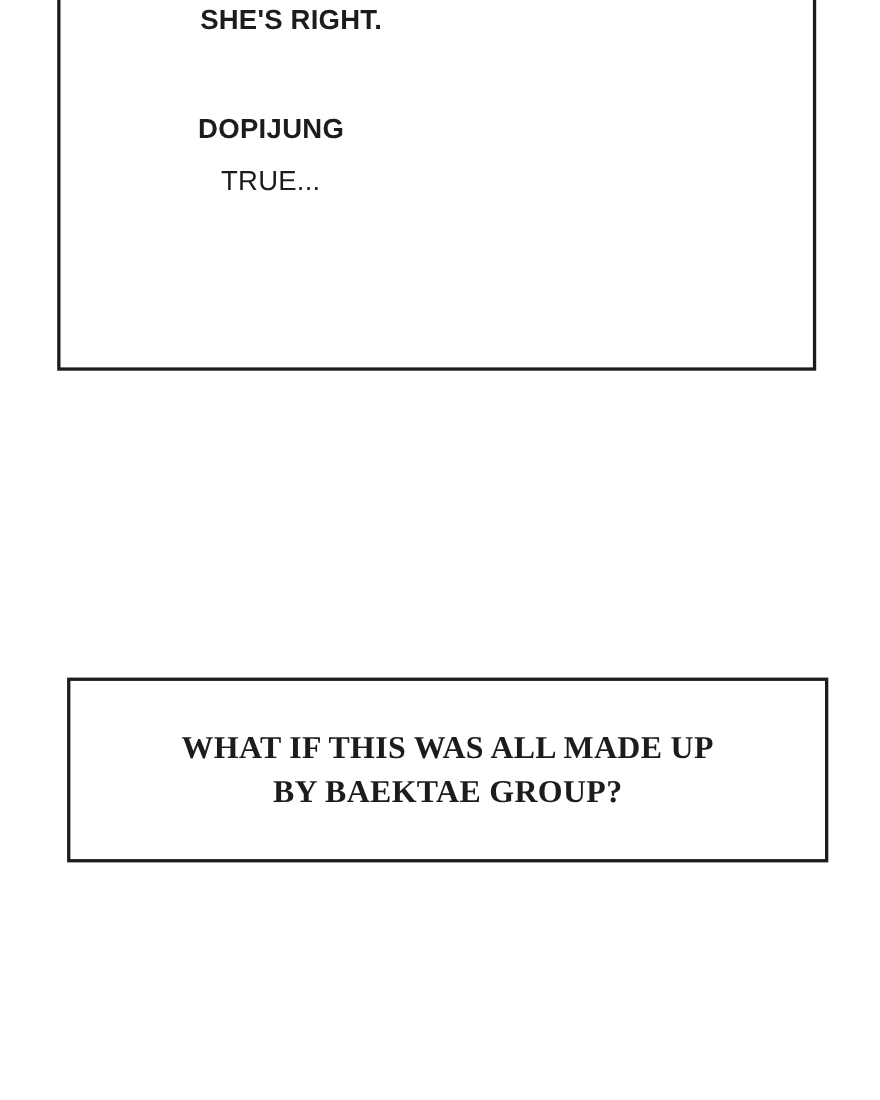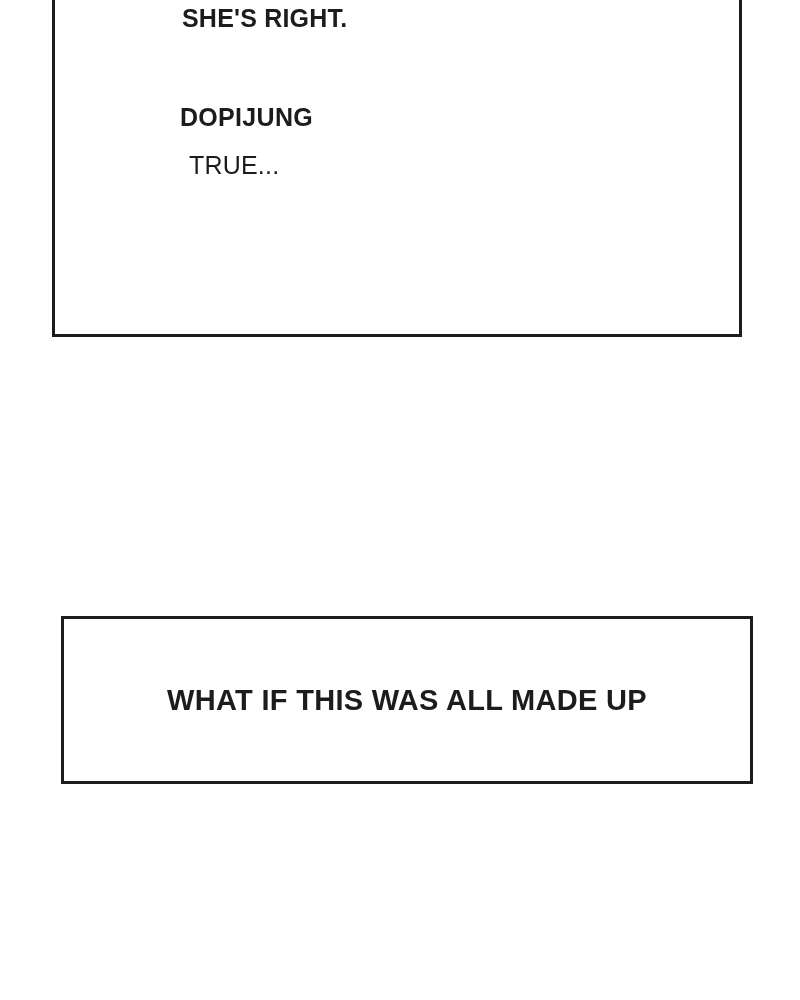--- a/index.html
+++ b/index.html
@@ -74,37 +74,38 @@
     letter-spacing: 0.3px;
     color: #1c1c1c;
   }
   .comment-time {
     font-size: 22px;
     font-weight: 600;
     letter-spacing: 0.4px;
     color: #a8a8a8;
   }
   .comment-entry .comment-body {
-    margin-left: 9px;
+    margin-left: 21px;
   }
 
   
   .caption-box {
     position: absolute;
     left: 61px;
     top: 616px;
     width: 692px;
     height: 168px;
     box-sizing: border-box;
     border: 3px solid #1c1c1c;
     background: #ffffff;
     display: flex;
     flex-direction: column;
     align-items: center;
     justify-content: center;
+    font-family: Liberation Serif, serif;
   }
   .caption-box::after {
     content: "";
     position: absolute;
     left: 4px;
     top: 4px;
     right: -5px;
     bottom: -5px;
     background: rgba(0,0,0,0.10);
     z-index: -1;
@@ -134,13 +135,14 @@
         <span class="comment-author">DOPIJUNG</span>
       </div>
       <div class="comment-body">TRUE...</div>
     </div>
 
   </div>
 </div>
 
 <div class="caption-box">
   <div class="caption-line">WHAT IF THIS WAS ALL MADE UP</div>
+  <div class="caption-line">BY BAEKTAE GROUP?</div>
 </div>
 
 </body></html>

